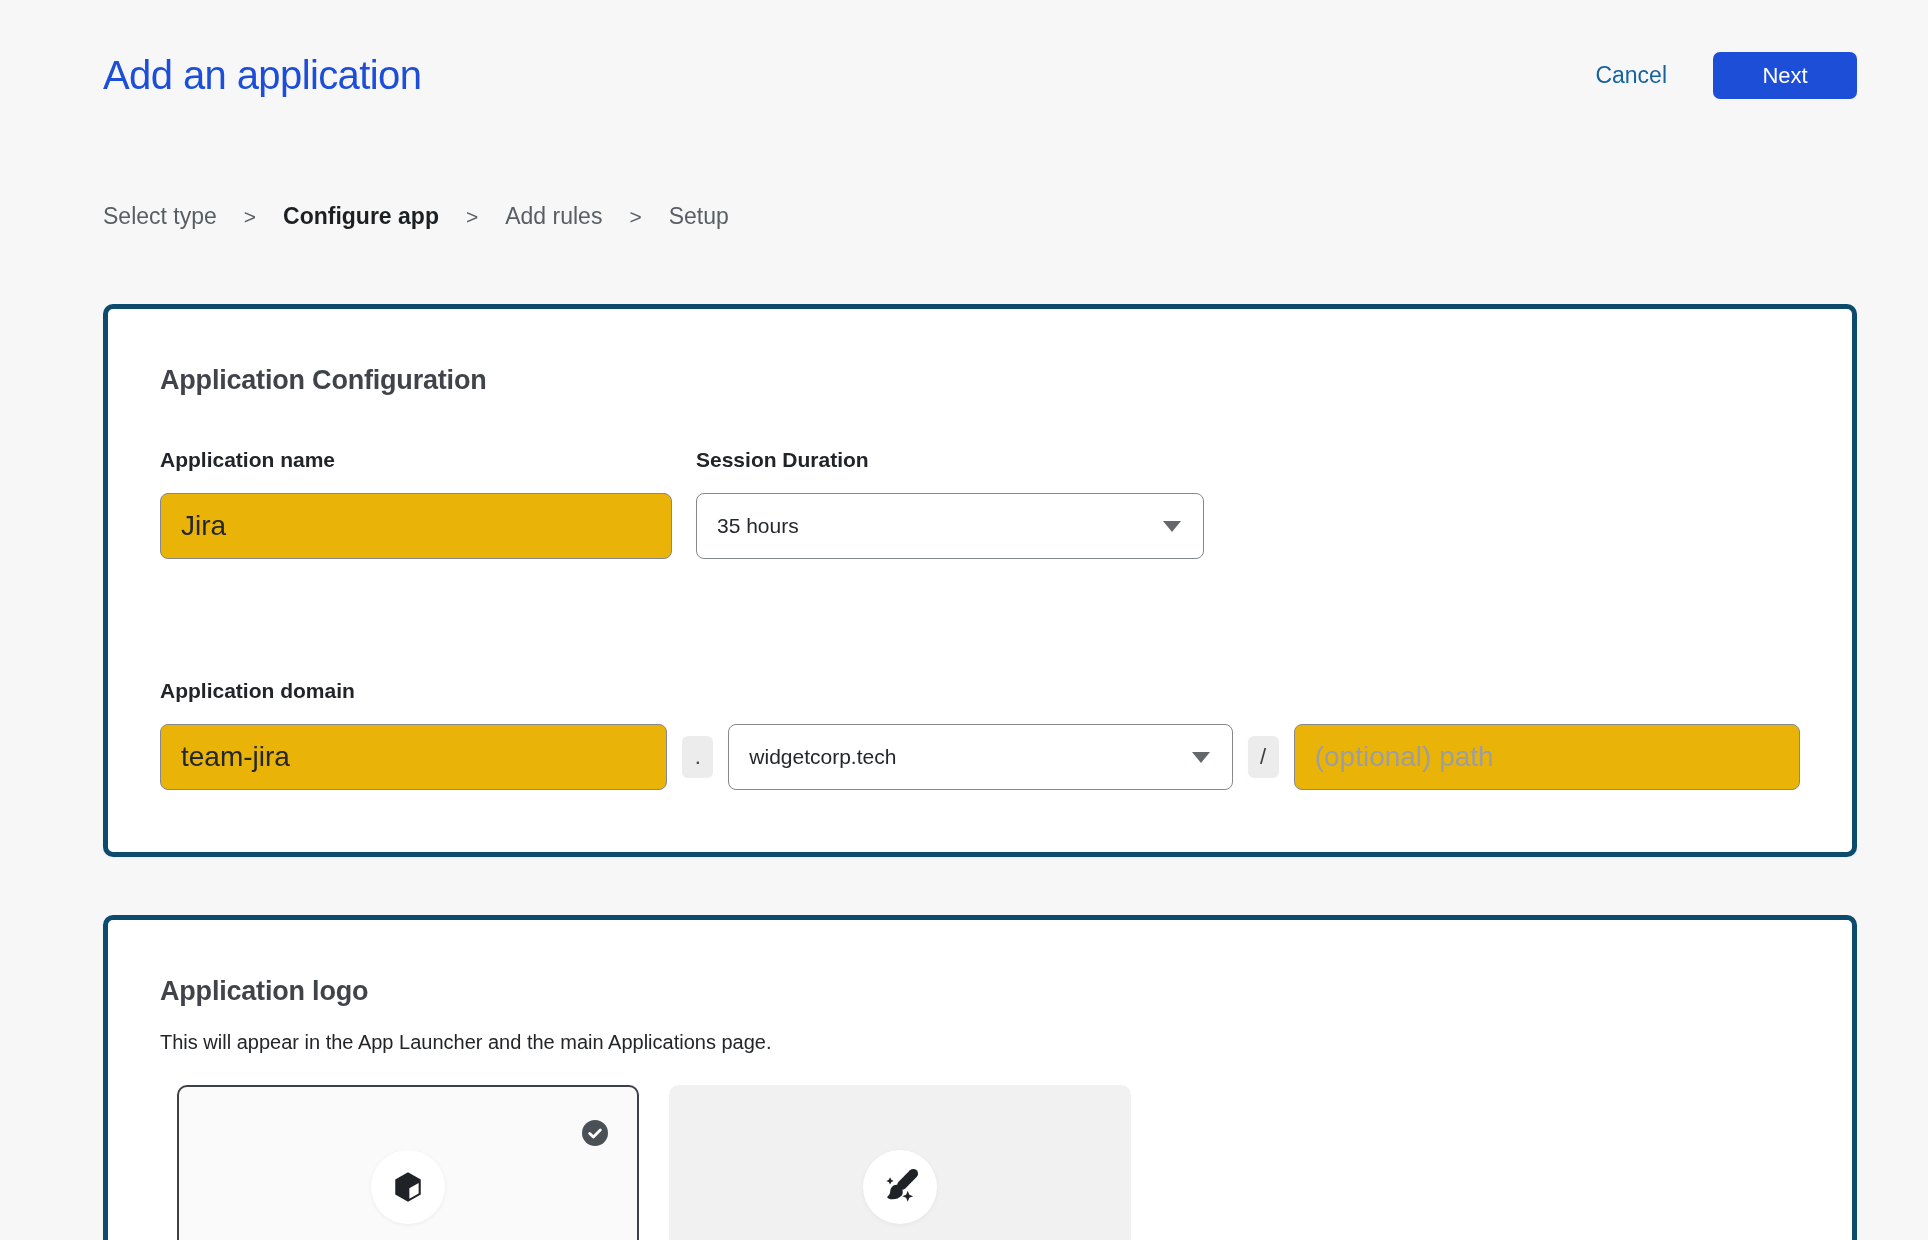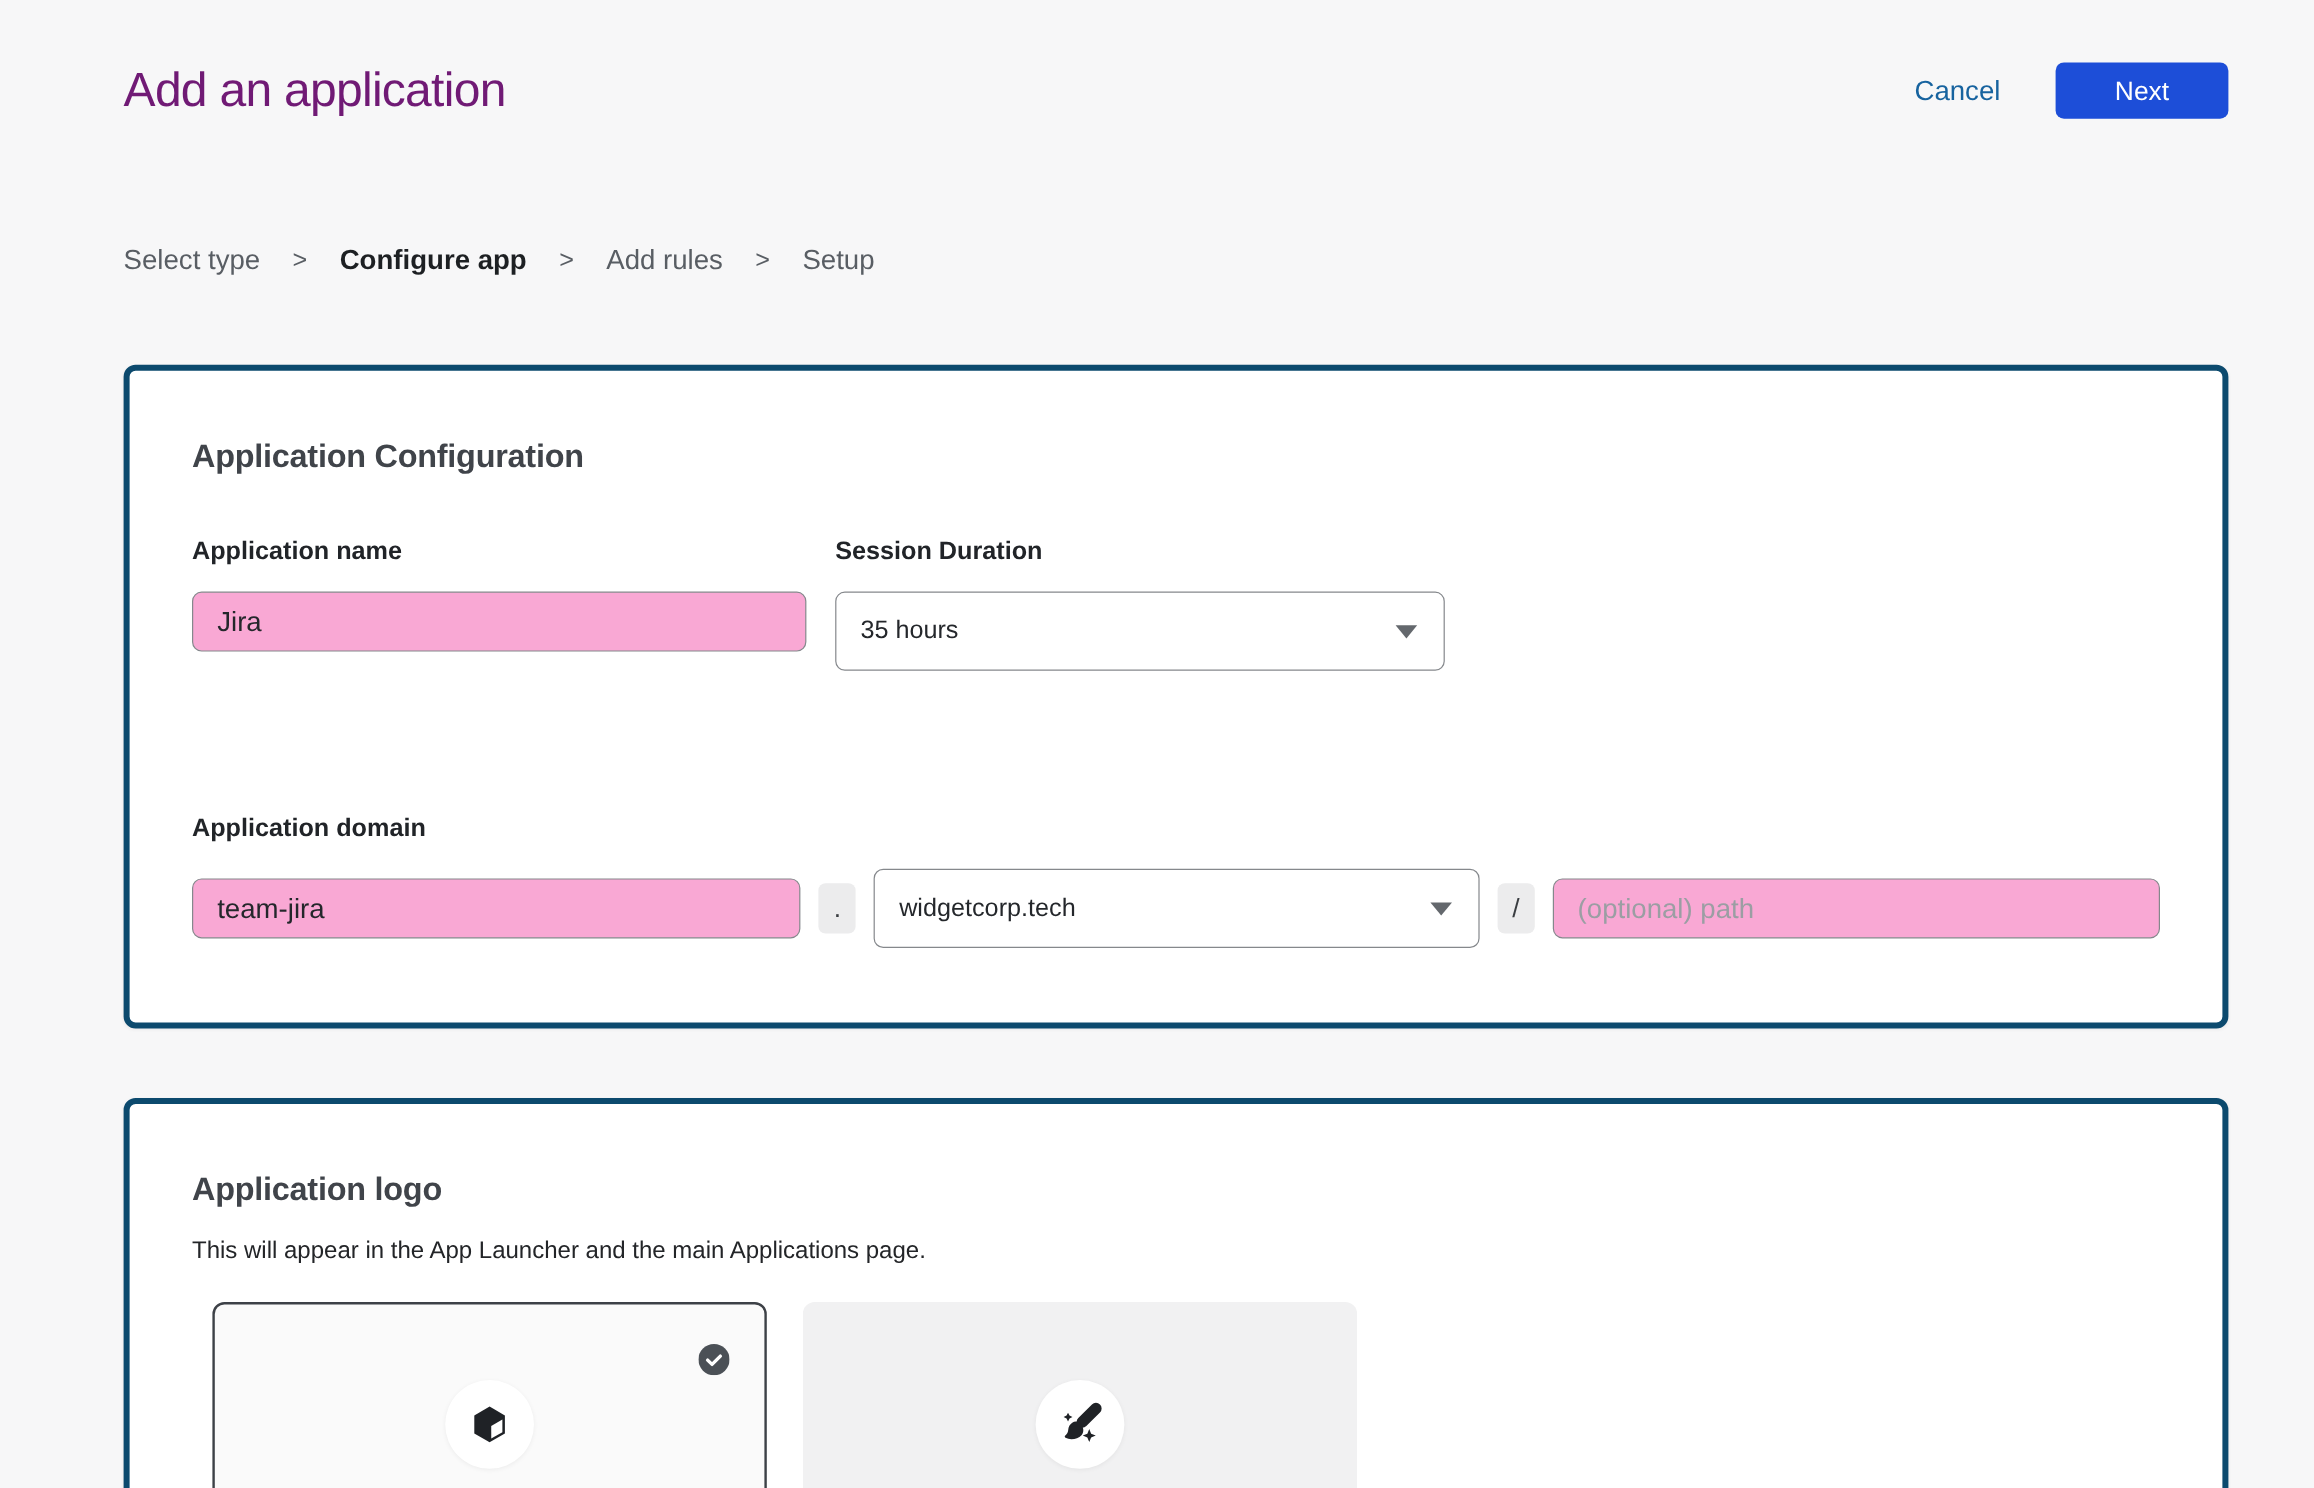--- a/index.html
+++ b/index.html
@@ -16,21 +16,21 @@
   .topbar {
     margin-top: 52px;
     display: flex;
     justify-content: space-between;
     align-items: center;
   }
   .page-title {
     font-size: 40px;
     font-weight: 400;
     letter-spacing: -0.6px;
-    color: #701a75;
+    color: #1d4ed8;
   }
   .actions { display: flex; align-items: center; gap: 46px; }
   .cancel-link {
     font-size: 23px;
     color: #17639f;
     text-decoration: none;
     cursor: pointer;
   }
   .next-btn {
     width: 144px; height: 47px;
@@ -76,26 +76,26 @@
   .fields-row { margin-top: 52px; display: flex; gap: 24px; }
   .field-label {
     display: block;
     font-size: 21px;
     font-weight: 700;
     color: #212428;
     line-height: 24px;
     margin-bottom: 21px;
   }
   .text-input {
-    height: 50px;
+    height: 66px;
     border: 1.5px solid #85888c;
     border-radius: 8px;
-    background: #f9a8d4;
+    background: #eab308;
     font-family: inherit;
-    font-size: 23px;
+    font-size: 28px;
     color: #24272b;
     padding: 0 20px;
     outline: none;
   }
   .text-input::placeholder { color: #9b9ea3; }
   .w-name    { width: 512px; }
   .w-session { width: 508px; }
   .w-sub     { width: 512px; }
   .w-domain  { width: 509px; }
   .w-path    { width: 511px; }

